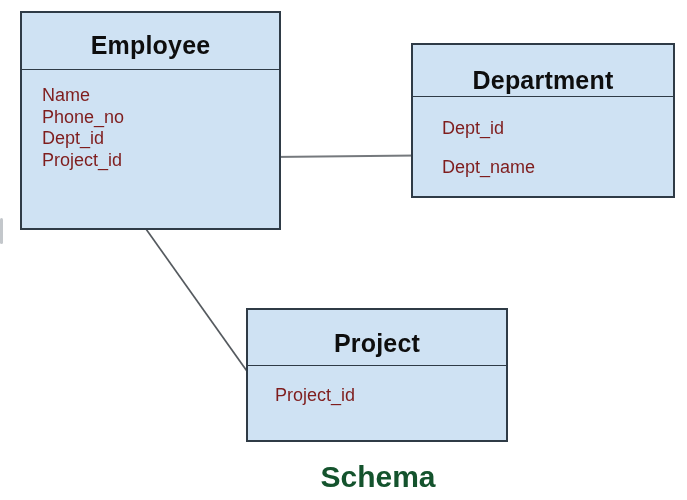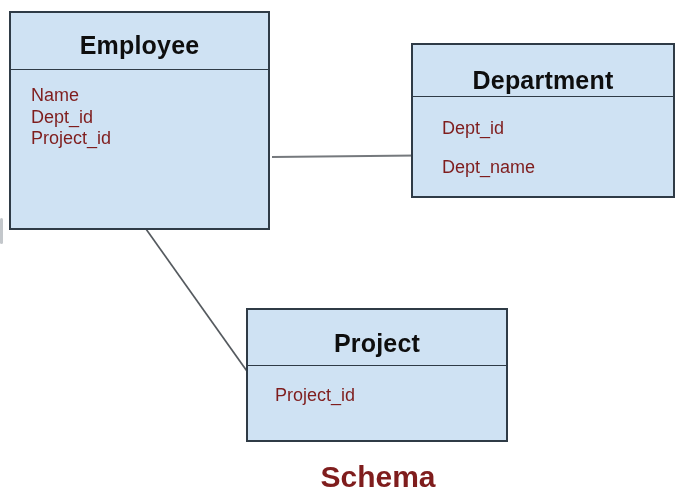--- a/index.html
+++ b/index.html
@@ -44,21 +44,21 @@
   .entity-body {
     box-sizing: border-box;
     color: #7f1d1d;
     font-size: 18px;
   }
   .attr {
     white-space: nowrap;
   }
 
   
-  .entity-employee { left: 9px; top: 11px; width: 261px; height: 219px; }
+  .entity-employee { left: 20px; top: 11px; width: 261px; height: 219px; }
   .entity-employee .entity-header { height: 57px; padding-top: 8px; }
   .entity-employee .entity-body { padding: 15px 0 0 20px; }
   .entity-employee .attr { line-height: 21.5px; }
 
   
   .entity-department { left: 411px; top: 43px; width: 264px; height: 155px; }
   .entity-department .entity-header { height: 52px; padding-top: 19px; }
   .entity-department .entity-body { padding: 12px 0 0 29px; }
   .entity-department .attr { line-height: 39px; }
 
@@ -70,21 +70,21 @@
 
   .caption {
     position: absolute;
     left: 258px;
     top: 462px;
     width: 240px;
     text-align: center;
     font-weight: bold;
     font-size: 30px;
     line-height: 30px;
-    color: #7f1d1d;
+    color: #14532d;
     z-index: 2;
   }
   .edge-artifact {
     position: absolute;
     left: 0;
     top: 218px;
     width: 3px;
     height: 26px;
     background: rgba(105, 115, 125, 0.4);
     border-radius: 2px;
@@ -100,20 +100,21 @@
     <line x1="272" y1="157" x2="417" y2="155.5" stroke="#75797d" stroke-width="2.2"></line>
     <line x1="146" y1="229" x2="249" y2="374" stroke="#555a5f" stroke-width="1.7"></line>
   </svg>
 
   <div class="edge-artifact"></div>
 
   <div class="entity entity-employee">
     <div class="entity-header">Employee</div>
     <div class="entity-body">
       <div class="attr">Name</div>
+      <div class="attr">Phone_no</div>
       <div class="attr">Dept_id</div>
       <div class="attr">Project_id</div>
     </div>
   </div>
 
   <div class="entity entity-department">
     <div class="entity-header">Department</div>
     <div class="entity-body">
       <div class="attr">Dept_id</div>
       <div class="attr">Dept_name</div>

